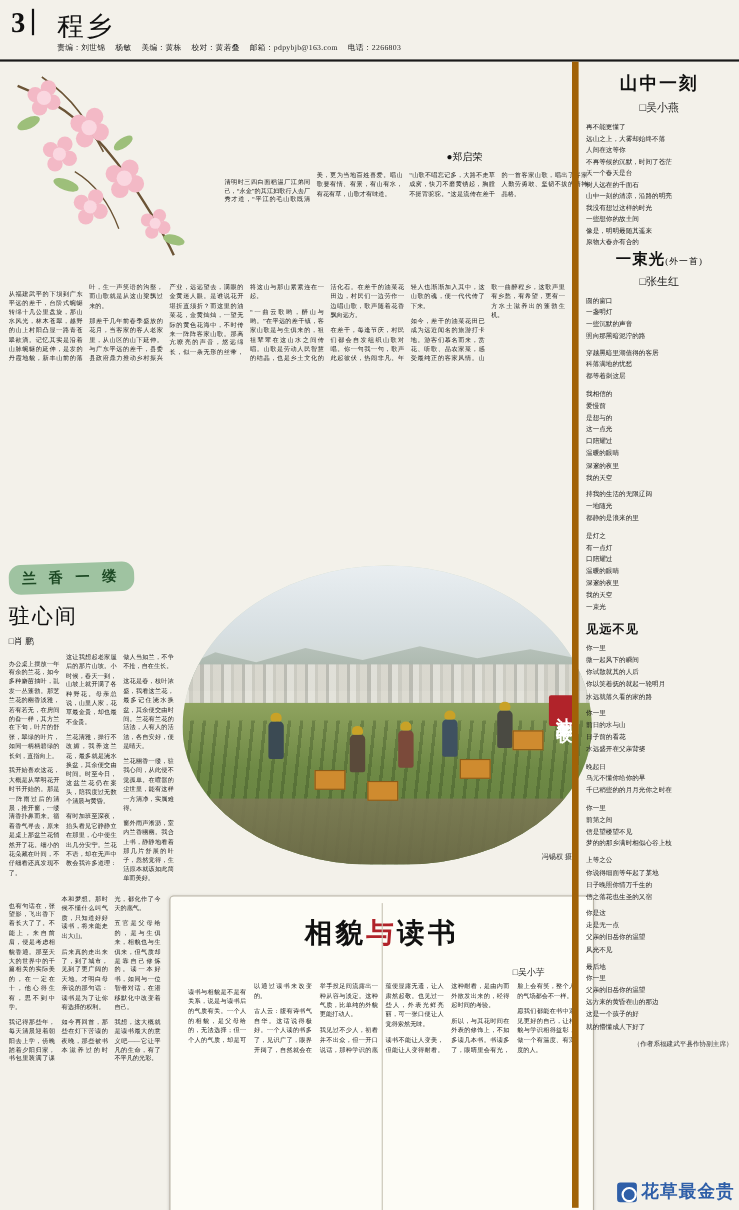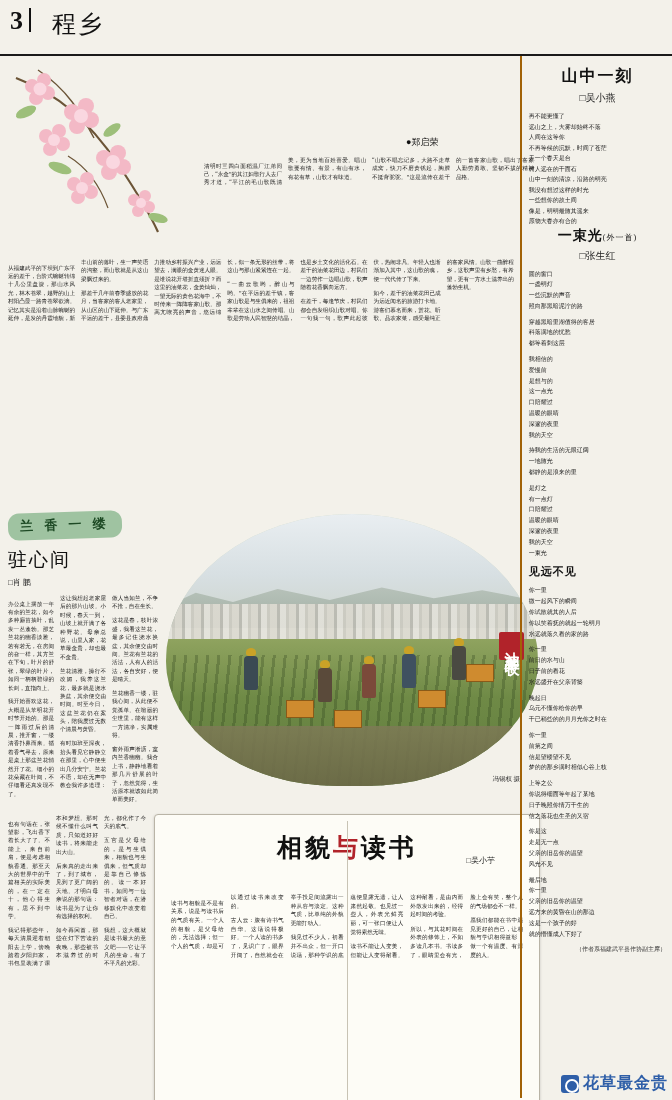--- a/index.html
+++ b/index.html
@@ -90,21 +90,21 @@
     height: 1042px;
   }
   .left-col {
     width: 534px;
     position: relative;
     padding: 4px 6px 0 8px;
     box-sizing: border-box;
   }
   .right-col {
     width: 156px;
-    border-left: 2px solid #a16207;
+    border-left: 6px solid #a16207;
     box-sizing: border-box;
     padding: 6px 6px 0 7px;
     position: relative;
   }
   
   .hero {
     position: relative;
     height: 196px;
   }
   .blossom {
@@ -330,21 +330,21 @@
     text-align: center;
     font-size: 25px;
     font-weight: bold;
     letter-spacing: 3px;
     color: #111;
   }
   .book-title .accent { color: #b1232a; }
   .book-byline {
     position: absolute;
     right: 44px;
-    top: 40px;
+    top: 63px;
     font-size: 8px;
     color: #222;
   }
   .book-text {
     position: absolute;
     left: 16px;
     right: 16px;
     top: 78px;
     bottom: 14px;
     column-count: 6;
@@ -448,20 +448,28 @@
 </head>
 <body>
 
 <div class="page">
 
   <div class="masthead">
     <div class="page-number">
       <span>3</span><span class="bar"></span>
     </div>
     <div class="section-title">程乡</div>
+    <div class="credits">
+      <span>责编：刘世锦</span>
+      <span>杨敏</span>
+      <span>美编：黄栋</span>
+      <span>校对：黄若叠</span>
+      <span>邮箱：pdpybjb@163.com</span>
+      <span>电话：2266803</span>
+    </div>
   </div>
 
   <div class="body-wrap">
 
     <div class="left-col">
 
       <div class="hero">
         <svg class="blossom" viewBox="0 0 190 190">
           <path d="M8 18 C50 34 80 60 110 104 C126 128 140 150 150 172" stroke="#6b5436" stroke-width="2.2" fill="none"></path>
           <path d="M30 10 C60 30 72 52 86 78" stroke="#6b5436" stroke-width="1.4" fill="none"></path>

